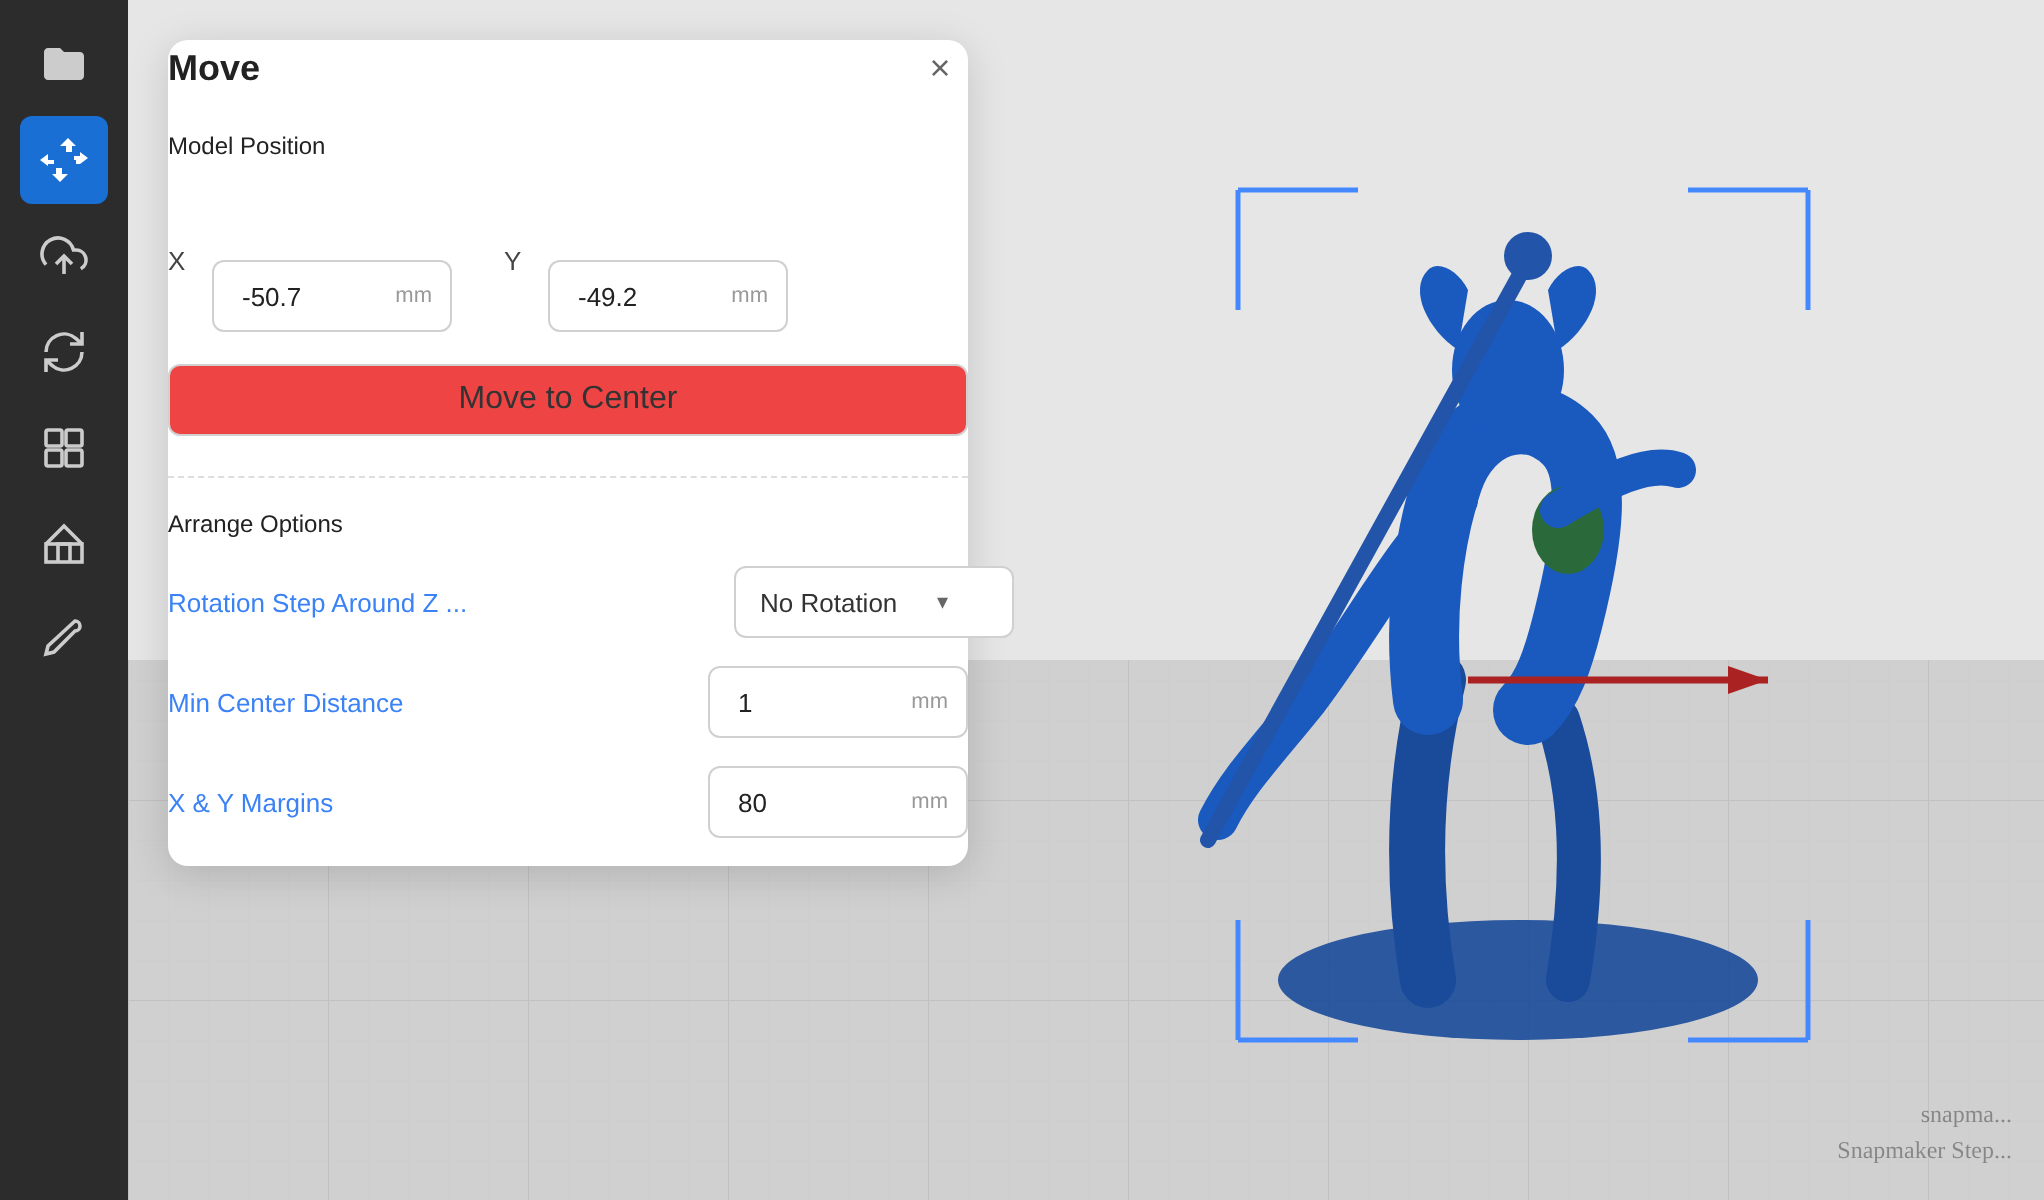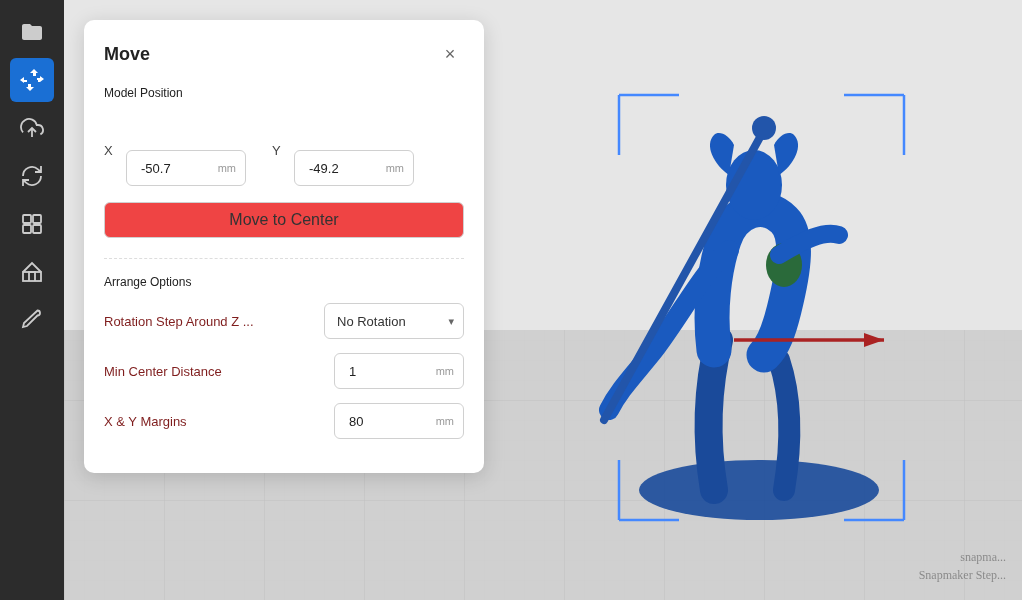--- a/index.html
+++ b/index.html
@@ -58,21 +58,20 @@
 
     
     .panel {
       position: absolute;
       top: 20px;
       left: 20px;
       width: 400px;
       background: white;
       border-radius: 10px;
       box-shadow: 0 4px 20px rgba(0,0,0,0.15);
-      padding: 20px;
       z-index: 10;
     }
 
     .panel-header {
       display: flex;
       justify-content: space-between;
       align-items: center;
       margin-bottom: 18px;
     }
     .panel-title {
@@ -156,21 +155,21 @@
     }
 
     .arrange-row {
       display: flex;
       align-items: center;
       justify-content: space-between;
       margin-bottom: 14px;
     }
     .arrange-label {
       font-size: 13px;
-      color: #7f1d1d;
+      color: #3b82f6;
       text-align: center;
     }
     .arrange-input-wrap {
       position: relative;
       display: flex;
       align-items: center;
     }
     .arrange-input {
       width: 130px;
       height: 36px;
@@ -198,20 +197,21 @@
       height: 36px;
       border: 1.5px solid #d0d0d0;
       border-radius: 6px;
       padding: 0 32px 0 12px;
       font-size: 13px;
       color: #333;
       appearance: none;
       background: white;
       cursor: pointer;
       outline: none;
+      margin-left: 23px;
     }
     .select-arrow {
       position: absolute;
       right: 10px;
       top: 50%;
       transform: translateY(-50%);
       pointer-events: none;
       color: #666;
       font-size: 11px;
     }

